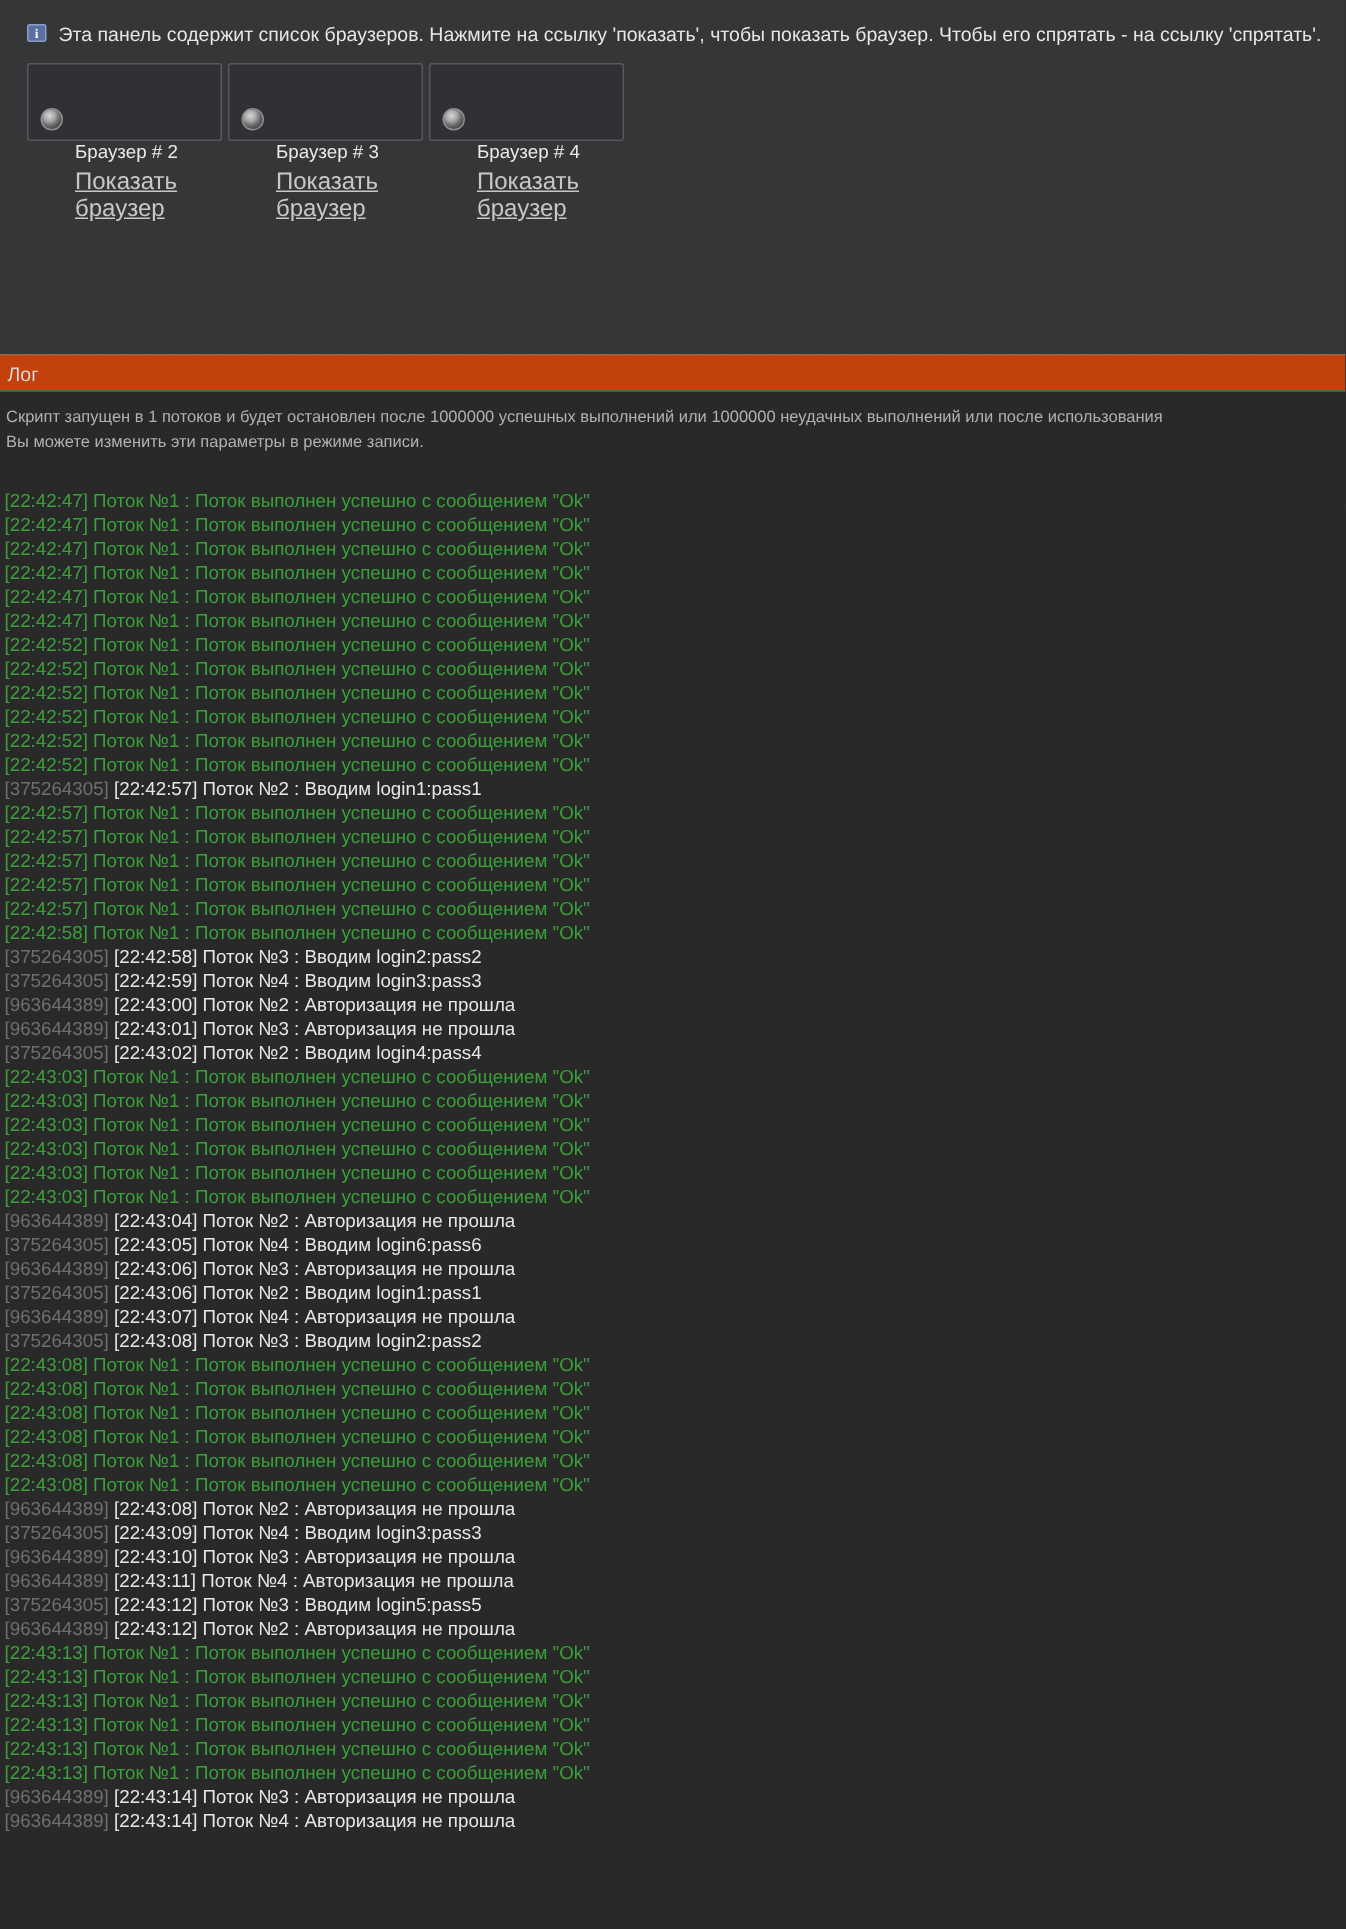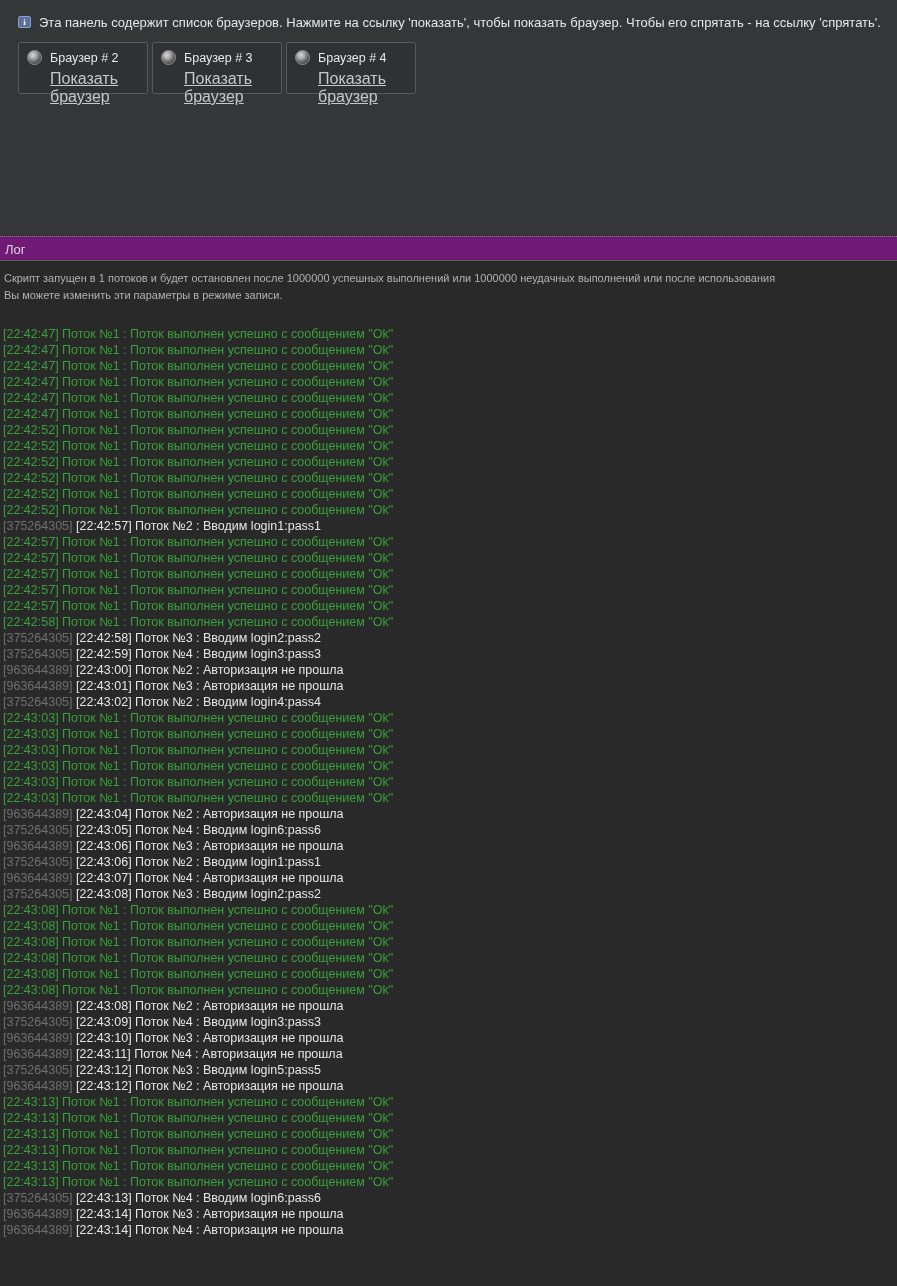--- a/index.html
+++ b/index.html
@@ -34,32 +34,32 @@
     border:1px solid #58595b;
     border-radius:2px;
     padding:7px 8px 0 8px;
   }
   .card-title-row { display:flex; align-items:center; gap:8px; }
   .browser-icon {
     width:15px; height:15px; border-radius:50%;
     background:radial-gradient(circle at 38% 32%, #d6d6d6 0%, #a9a9a9 30%, #6b6b6b 55%, #4a4a4a 75%);
     border:1px solid #8f8f8f;
   }
-  .card-title { font-size:12.5px; color:#e9e9e9; }
+  .card-title { font-size:12.5px; color:#e9e9e9;margin-top:44px; }
   .show-link {
     display:block; margin:5px 0 0 23px;
     font-size:16px; color:#c7c7c7;
     text-decoration:underline; cursor:pointer;
   }
 
   
   .log-section { background:#292929; height:1050px; }
   .log-header {
     height:25px; line-height:25px;
-    background:#701a75;
+    background:#c2410c;
     border-top:1px dotted #828282;
     border-bottom:1px solid #5f5f5f;
     padding-left:5px;
     font-size:13px; color:#d8d8d8;
   }
   .script-info {
     padding:9px 0 0 4px;
     font-size:11px; line-height:17px;
     color:#b1b1b1;
     white-space:nowrap; overflow:hidden;
@@ -162,17 +162,16 @@
       <div class="log-line"><span class="thread">[963644389] </span><span class="msg info">[22:43:10] Поток №3 : Авторизация не прошла</span></div>
       <div class="log-line"><span class="thread">[963644389] </span><span class="msg info">[22:43:11] Поток №4 : Авторизация не прошла</span></div>
       <div class="log-line"><span class="thread">[375264305] </span><span class="msg info">[22:43:12] Поток №3 : Вводим login5:pass5</span></div>
       <div class="log-line"><span class="thread">[963644389] </span><span class="msg info">[22:43:12] Поток №2 : Авторизация не прошла</span></div>
       <div class="log-line"><span class="msg success">[22:43:13] Поток №1 : Поток выполнен успешно с сообщением "Ok"</span></div>
       <div class="log-line"><span class="msg success">[22:43:13] Поток №1 : Поток выполнен успешно с сообщением "Ok"</span></div>
       <div class="log-line"><span class="msg success">[22:43:13] Поток №1 : Поток выполнен успешно с сообщением "Ok"</span></div>
       <div class="log-line"><span class="msg success">[22:43:13] Поток №1 : Поток выполнен успешно с сообщением "Ok"</span></div>
       <div class="log-line"><span class="msg success">[22:43:13] Поток №1 : Поток выполнен успешно с сообщением "Ok"</span></div>
       <div class="log-line"><span class="msg success">[22:43:13] Поток №1 : Поток выполнен успешно с сообщением "Ok"</span></div>
-      <div class="log-line"><span class="thread">[375264305] </span><span class="msg info">[22:43:13] Поток №4 : Вводим login6:pass6</span></div>
       <div class="log-line"><span class="thread">[963644389] </span><span class="msg info">[22:43:14] Поток №3 : Авторизация не прошла</span></div>
       <div class="log-line"><span class="thread">[963644389] </span><span class="msg info">[22:43:14] Поток №4 : Авторизация не прошла</span></div>
     </div>
 </div>
 
 </body></html>

